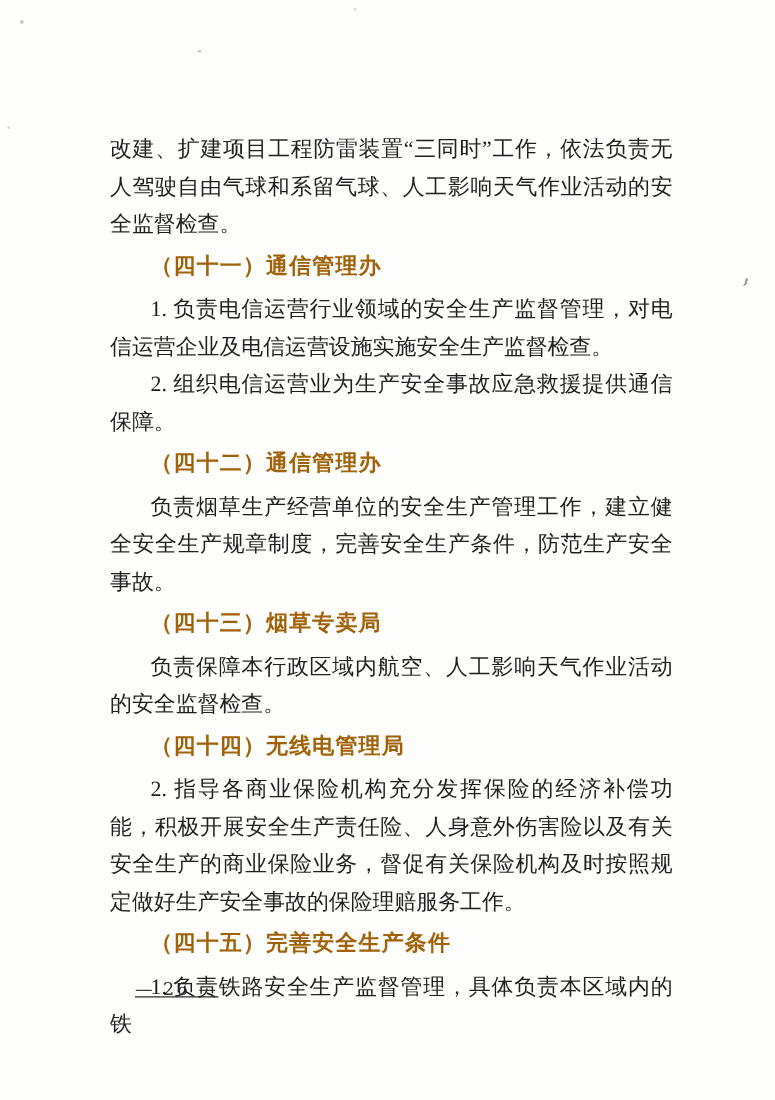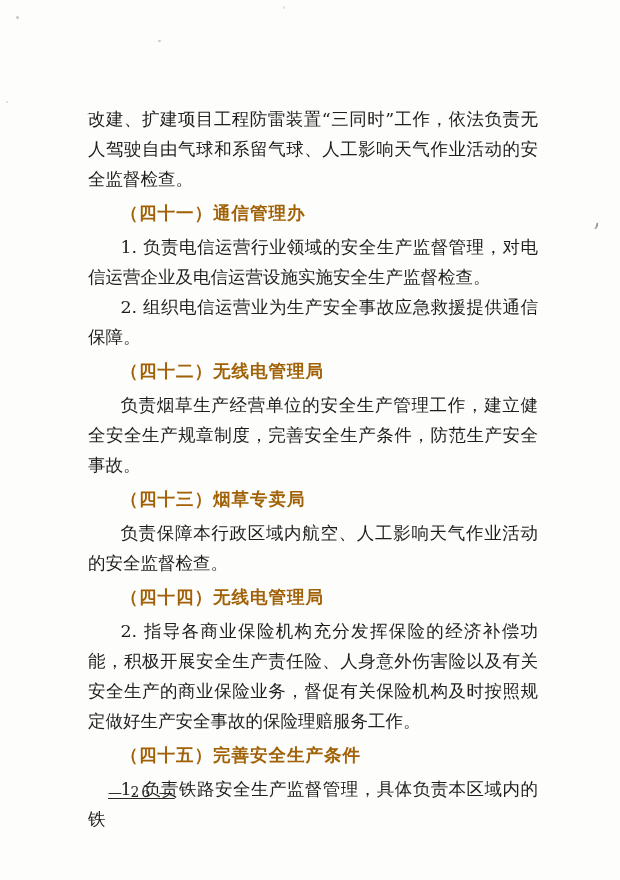--- a/index.html
+++ b/index.html
@@ -23,20 +23,21 @@
     top: 104px;
     width: 450px;
     font-size: 17.5px;
     line-height: 30px;
     text-align: justify;
     word-break: break-all;
   }
   .body-para {
     margin: 0;
     text-indent: 1.85em;
+    font-family: Liberation Serif, serif;
   }
   .body-para.no-indent {
     text-indent: 0;
   }
   .section-heading {
     margin: 4px 0;
     text-indent: 1.85em;
     font-weight: bold;
     color: #a16207;
     letter-spacing: 1px;
@@ -87,21 +88,21 @@
   <span class="speck s5"></span>
   <span class="speck s6"></span>
   <span class="mark-apostrophe"></span>
 
   <div class="doc-body">
 
   <p class="body-para no-indent">改建、扩建项目工程防雷装置“三同时”工作，依法负责无人驾驶自由气球和系留气球、人工影响天气作业活动的安全监督检查。</p>
       <p class="section-heading">（四十一）通信管理办</p>
       <p class="body-para">1. 负责电信运营行业领域的安全生产监督管理，对电信运营企业及电信运营设施实施安全生产监督检查。</p>
       <p class="body-para">2. 组织电信运营业为生产安全事故应急救援提供通信保障。</p>
-      <p class="section-heading">（四十二）无线电管理局</p>
+      <p class="section-heading">（四十二）通信管理办</p>
       <p class="body-para">负责烟草生产经营单位的安全生产管理工作，建立健全安全生产规章制度，完善安全生产条件，防范生产安全事故。</p>
       <p class="section-heading">（四十三）烟草专卖局</p>
       <p class="body-para">负责保障本行政区域内航空、人工影响天气作业活动的安全监督检查。</p>
       <p class="section-heading">（四十四）无线电管理局</p>
       <p class="body-para">2. 指导各商业保险机构充分发挥保险的经济补偿功能，积极开展安全生产责任险、人身意外伤害险以及有关安全生产的商业保险业务，督促有关保险机构及时按照规定做好生产安全事故的保险理赔服务工作。</p>
       <p class="section-heading">（四十五）完善安全生产条件</p>
       <p class="body-para">1. 负责铁路安全生产监督管理，具体负责本区域内的铁</p>
     </div>
 
   <div class="page-number">— 26 —</div>

